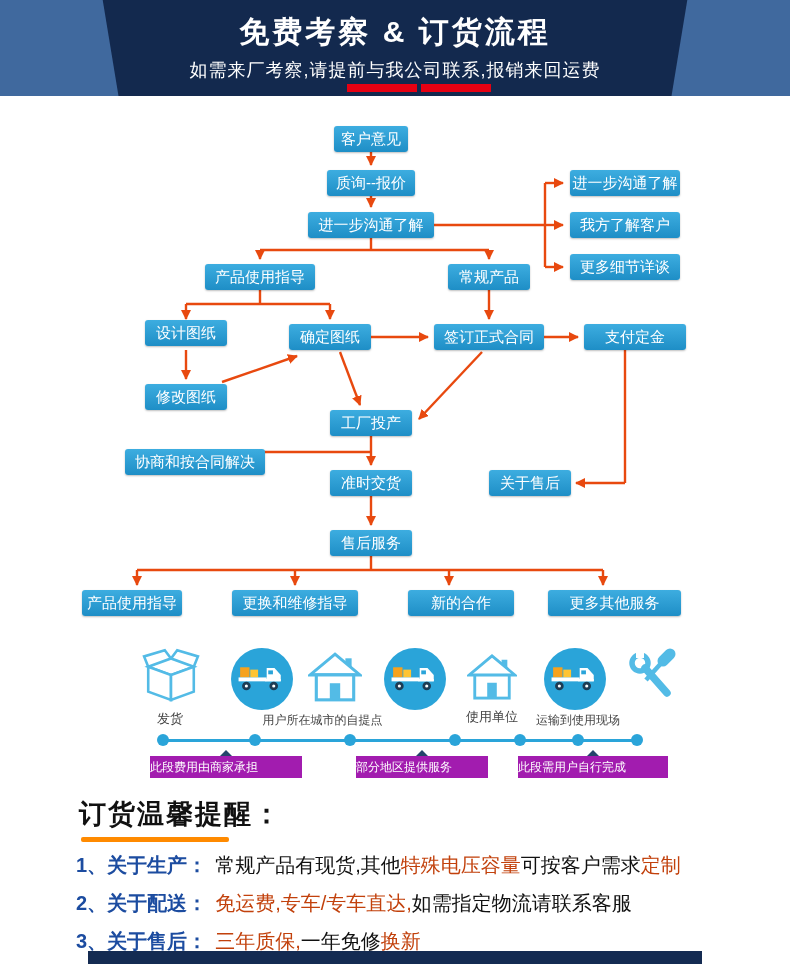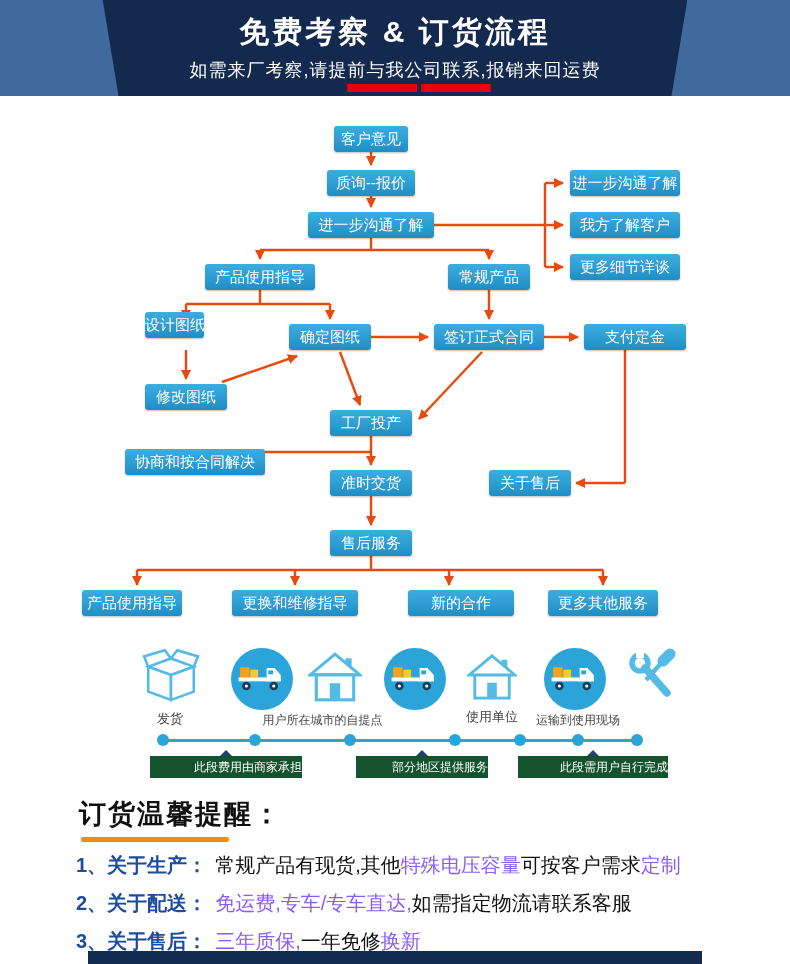--- a/index.html
+++ b/index.html
@@ -25,35 +25,35 @@
           box-shadow:0 1px 2px rgba(0,0,0,.25); white-space:nowrap; }
 
   
   .logi { position:absolute; top:640px; left:0; width:790px; height:156px; }
   .truck-circle { position:absolute; width:62px; height:62px; border-radius:50%; background:#2aa4d9;
                   display:flex; align-items:center; justify-content:center; }
   .truck-circle svg { width:50px; height:36px; }
   .logi-label { position:absolute; text-align:center; color:#444; font-size:13px; white-space:nowrap; }
   .tl-line { position:absolute; top:99px; left:161px; width:478px; height:3px; background:#2aa4d9; }
   .tl-dot { position:absolute; top:94px; width:12px; height:12px; border-radius:50%; background:#2aa4d9; }
-  .tl-tag { position:absolute; top:116px; height:22px; line-height:22px; background:#14532d; color:#fff;
-            font-size:12px; text-align:right; white-space:nowrap; }
+  .tl-tag { position:absolute; top:116px; height:22px; line-height:22px; background:#a21caf; color:#fff;
+            font-size:12px; text-align:left; white-space:nowrap; }
   .tl-tag::before { content:""; position:absolute; top:-6px; left:50%; margin-left:-6px;
                     border-left:6px solid transparent; border-right:6px solid transparent;
                     border-bottom:6px solid #24456b; }
 
   
   .notice { position:absolute; top:794px; left:0; width:790px; height:170px;margin-left:24px; }
   .notice-title { position:absolute; top:2px; left:55px; font-size:27px; font-weight:bold; color:#111;
                   letter-spacing:2px; }
   .notice-underline { position:absolute; top:43px; left:57px; width:148px; height:5px; background:#ff8a00;
                       border-radius:2px; }
   .notice-item { position:absolute; left:52px; white-space:nowrap; font-size:20px; color:#111; }
   .notice-item .lbl { color:#1c4ca0; font-weight:bold; margin-right:8px; }
-  .seg-red { color:#8b5cf6;text-align:center; }
+  .seg-red { color:#c2410c;text-align:center; }
   .seg-dark { color:#111; }
 
   .bottom-bar { position:absolute; left:88px; top:951px; width:614px; height:13px; background:#142b52; }
 </style>
 </head>
 <body>
 
 <svg width="0" height="0" style="position:absolute" aria-hidden="true">
   <defs>
     <symbol id="truck-sym" viewBox="0 0 64 44">
@@ -142,34 +142,34 @@
     </svg>
 
     <div class="fbox" style="left:334px;top:30px;width:74px">客户意见</div>
     <div class="fbox" style="left:327px;top:74px;width:88px">质询--报价</div>
     <div class="fbox" style="left:308px;top:116px;width:126px">进一步沟通了解</div>
     <div class="fbox" style="left:570px;top:74px;width:110px">进一步沟通了解</div>
     <div class="fbox" style="left:570px;top:116px;width:110px">我方了解客户</div>
     <div class="fbox" style="left:570px;top:158px;width:110px">更多细节详谈</div>
     <div class="fbox" style="left:205px;top:168px;width:110px">产品使用指导</div>
     <div class="fbox" style="left:448px;top:168px;width:82px">常规产品</div>
-    <div class="fbox" style="left:145px;top:216px;width:59px">设计图纸</div>
+    <div class="fbox" style="left:145px;top:224px;width:82px">设计图纸</div>
     <div class="fbox" style="left:289px;top:228px;width:82px">确定图纸</div>
     <div class="fbox" style="left:434px;top:228px;width:110px">签订正式合同</div>
     <div class="fbox" style="left:584px;top:228px;width:102px">支付定金</div>
     <div class="fbox" style="left:145px;top:288px;width:82px">修改图纸</div>
     <div class="fbox" style="left:330px;top:314px;width:82px">工厂投产</div>
     <div class="fbox" style="left:125px;top:353px;width:140px">协商和按合同解决</div>
     <div class="fbox" style="left:330px;top:374px;width:82px">准时交货</div>
     <div class="fbox" style="left:489px;top:374px;width:82px">关于售后</div>
     <div class="fbox" style="left:330px;top:434px;width:82px">售后服务</div>
     <div class="fbox" style="left:82px;top:494px;width:100px">产品使用指导</div>
     <div class="fbox" style="left:232px;top:494px;width:126px">更换和维修指导</div>
     <div class="fbox" style="left:408px;top:494px;width:106px">新的合作</div>
-    <div class="fbox" style="left:548px;top:494px;width:110px">更多其他服务</div>
+    <div class="fbox" style="left:548px;top:494px;width:133px">更多其他服务</div>
   </div>
 
   <div class="logi">
     <svg style="position:absolute;left:142px;top:6px" width="58" height="56" viewBox="0 0 56 54">
         <use href="#box-sym"></use>
       </svg>
     <div class="truck-circle" style="left:231px;top:8px">
         <svg viewBox="0 0 64 44">
           <use href="#truck-sym"></use>
         </svg>

